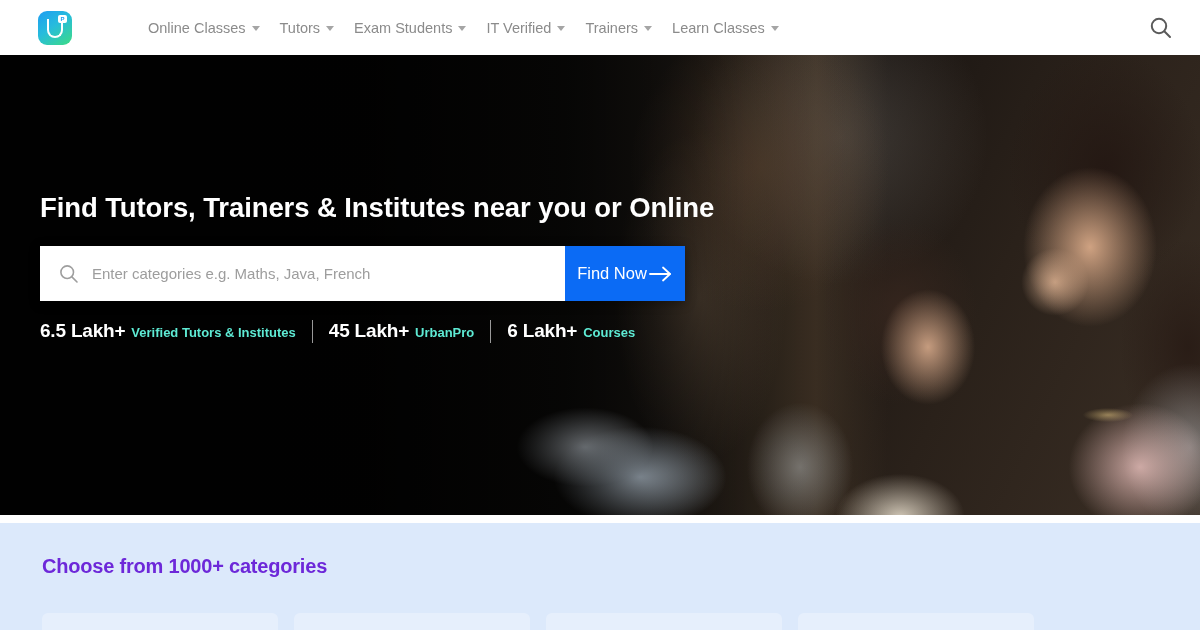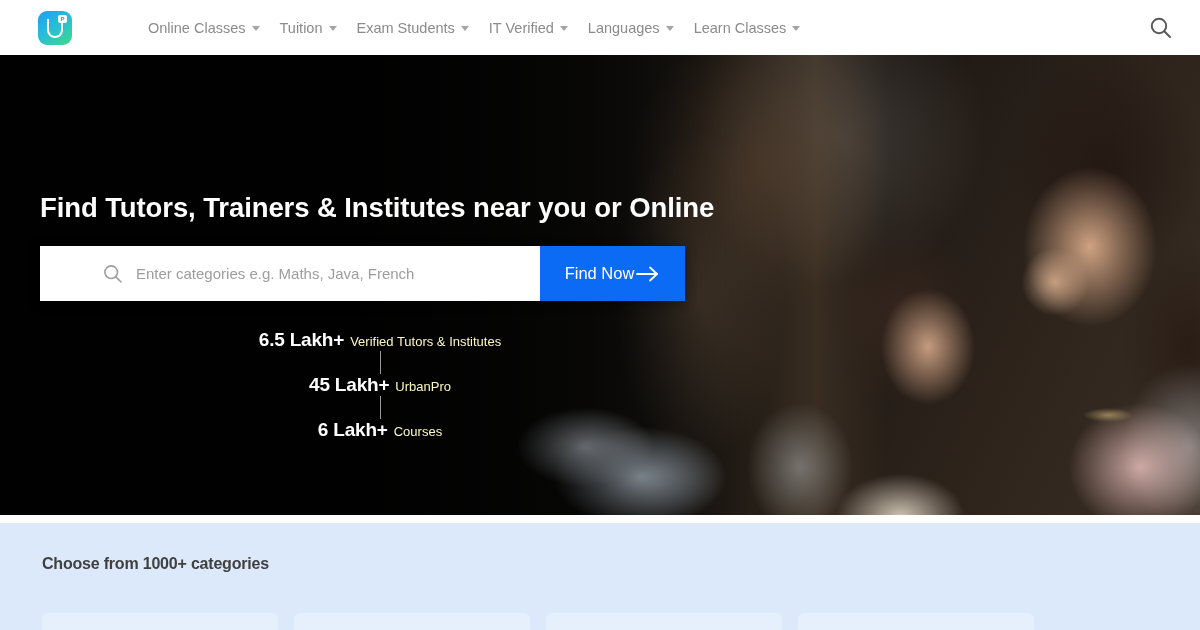--- a/index.html
+++ b/index.html
@@ -189,74 +189,73 @@
     white-space: nowrap;
   }
 
   .search-bar {
     margin-top: 22px;
     width: 645px;
     height: 55px;
     display: flex;
     background: #ffffff;
     box-shadow: 0 2px 10px rgba(0,0,0,0.35);
-    padding-left: 44px;
   }
   .search-input-zone {
     flex: 1;
     display: flex;
     align-items: center;
     padding-left: 18px;
     gap: 12px;
   }
   .search-input {
     flex: 1;
     border: none;
     outline: none;
     font-family: "Liberation Sans", sans-serif;
     font-size: 15px;
     color: #333;
     background: transparent;
     height: 100%;
   }
   .search-input::placeholder { color: #9d9d9d; }
   .find-now-btn {
-    width: 145px;
+    width: 120px;
     background: #0b6bf5;
     border: none;
     color: #ffffff;
     font-family: "Liberation Sans", sans-serif;
     font-size: 16.5px;
     display: flex;
     align-items: center;
     justify-content: center;
     gap: 2px;
     cursor: pointer;
   }
 
   .stats {
-    margin-top: 28px;
-    display: flex;
-    align-items: center;
+    margin-top: 19px;
+    display: flex;
+    align-items: flex-start;
     color: #ffffff;
-    flex-direction: column;
   }
   .stat {
     display: flex;
     align-items: baseline;
     gap: 6px;
   }
   .stat-num {
     font-size: 19px;
     font-weight: bold;
     letter-spacing: -0.2px;
   }
   .stat-label {
     font-size: 13px;
-    color: #fef9c3;
+    color: #5eead4;
+    font-weight: bold;
   }
   .stat-div {
     width: 1px;
     height: 23px;
     background: rgba(255,255,255,0.6);
     margin: 0 16px;
     align-self: center;
   }
 
   
@@ -265,23 +264,23 @@
     top: 523px; left: 0;
     width: 1200px;
     height: 107px;
     background: #dce9fb;
     overflow: hidden;
   }
   .cats-title {
     position: absolute;
     left: 42px;
     top: 32px;
-    font-size: 16px;
-    font-weight: bold;
-    color: #404040;
+    font-size: 20px;
+    font-weight: bold;
+    color: #6d28d9;
     letter-spacing: -0.2px;
   }
   .cat-row {
     position: absolute;
     top: 90px;
     left: 42px;
     display: flex;
     gap: 16px;
   }
   .cat-card {
@@ -303,33 +302,33 @@
       <div class="p-tag">P</div>
     </div>
   </div>
 
   <nav class="nav">
     <div class="nav-item">
       <span>Online Classes</span>
       <span class="caret"></span>
     </div>
     <div class="nav-item">
-      <span>Tuition</span>
+      <span>Tutors</span>
       <span class="caret"></span>
     </div>
     <div class="nav-item">
       <span>Exam Students</span>
       <span class="caret"></span>
     </div>
     <div class="nav-item">
       <span>IT Verified</span>
       <span class="caret"></span>
     </div>
     <div class="nav-item">
-      <span>Languages</span>
+      <span>Trainers</span>
       <span class="caret"></span>
     </div>
     <div class="nav-item">
       <span>Learn Classes</span>
       <span class="caret"></span>
     </div>
   </nav>
 
   <div class="header-search">
     <svg width="26" height="26" viewBox="0 0 26 26">

